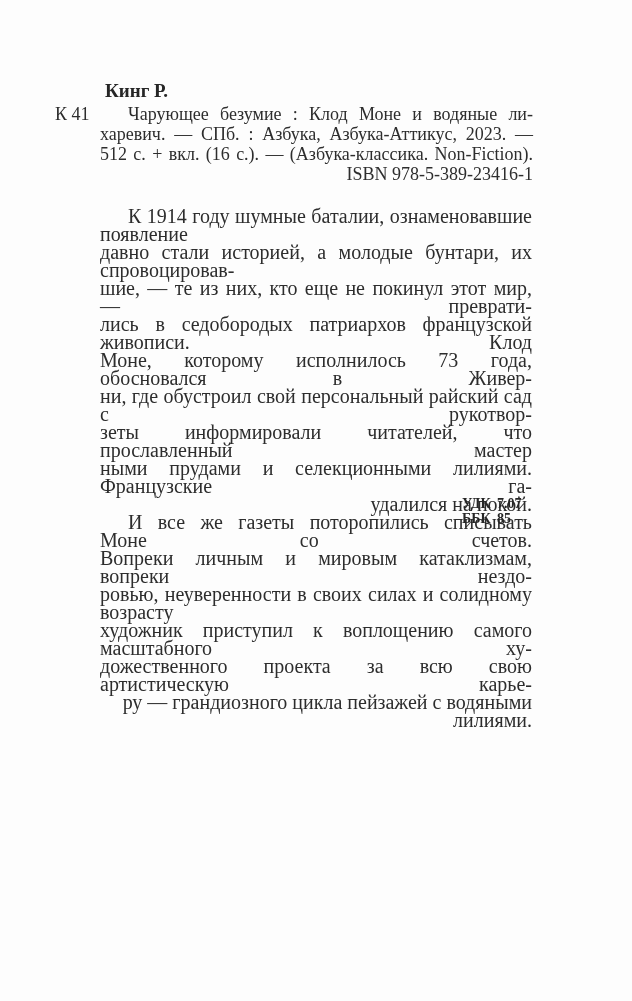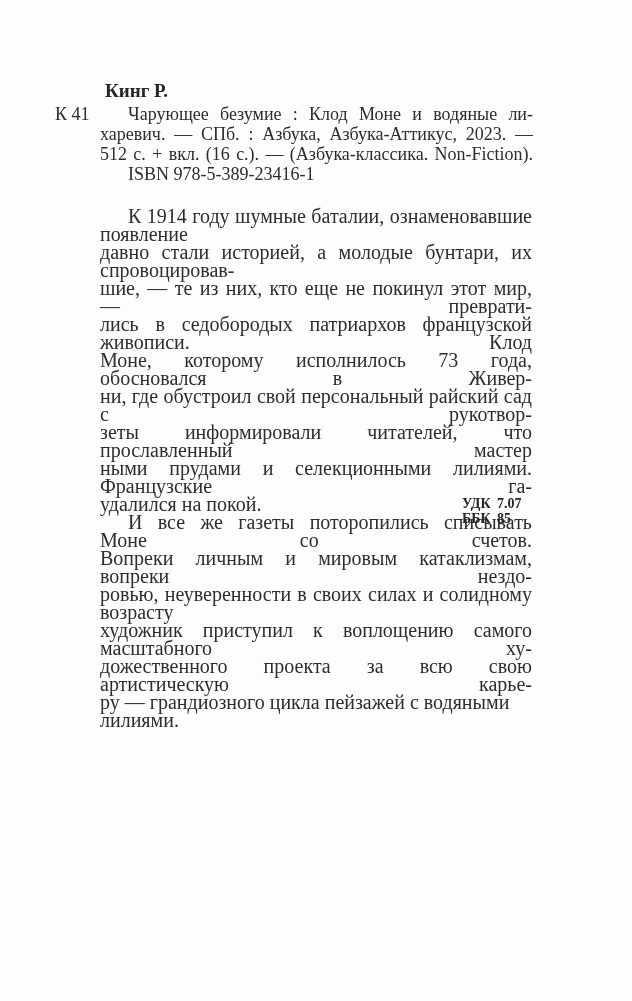--- a/index.html
+++ b/index.html
@@ -37,21 +37,21 @@
   }
 
   .annotation {
     left: 100px; top: 207px; width: 432px;
     font-size: 20px; line-height: 18px;
   }
 
   
   .jl { text-align: justify; text-align-last: justify; }
   
-  .ll { text-align: left; }
+  .ll { text-align: right; }
   
   .ind { text-indent: 28px; }
 
   .codes {
     left: 462px; top: 497px;
     font-size: 14px; line-height: 14.5px;
     font-weight: 700;
     color: #262626;
     white-space: nowrap;
   }

